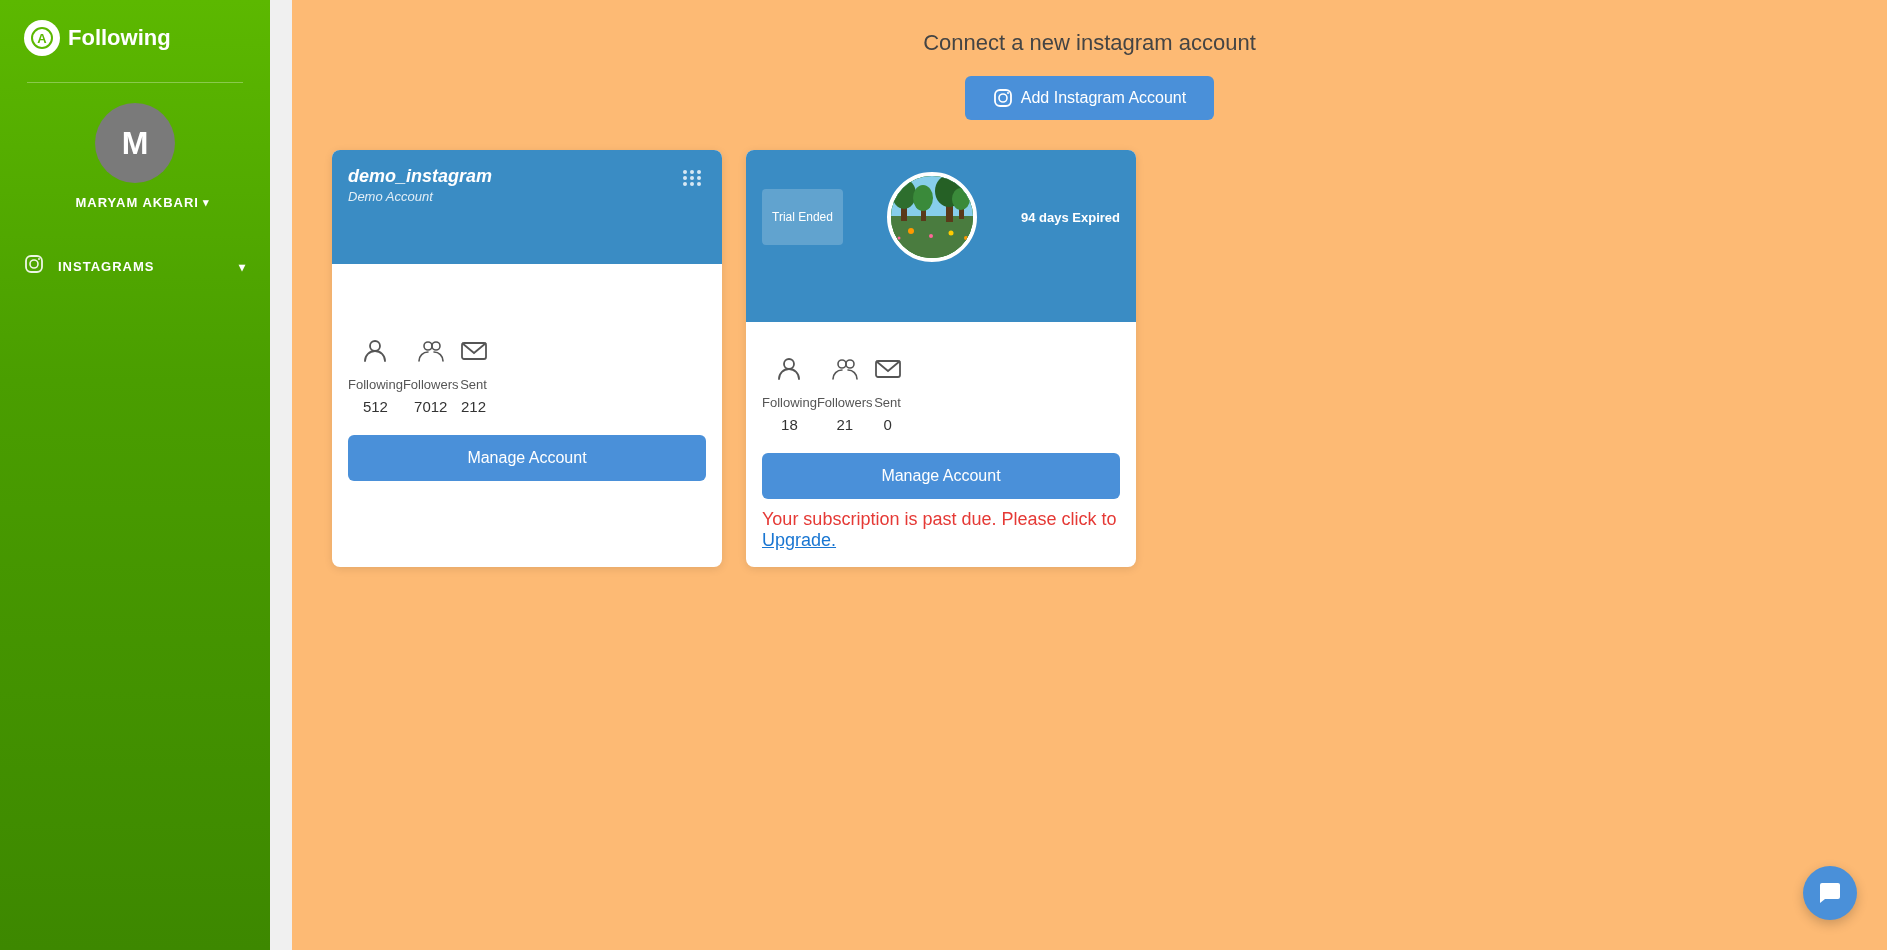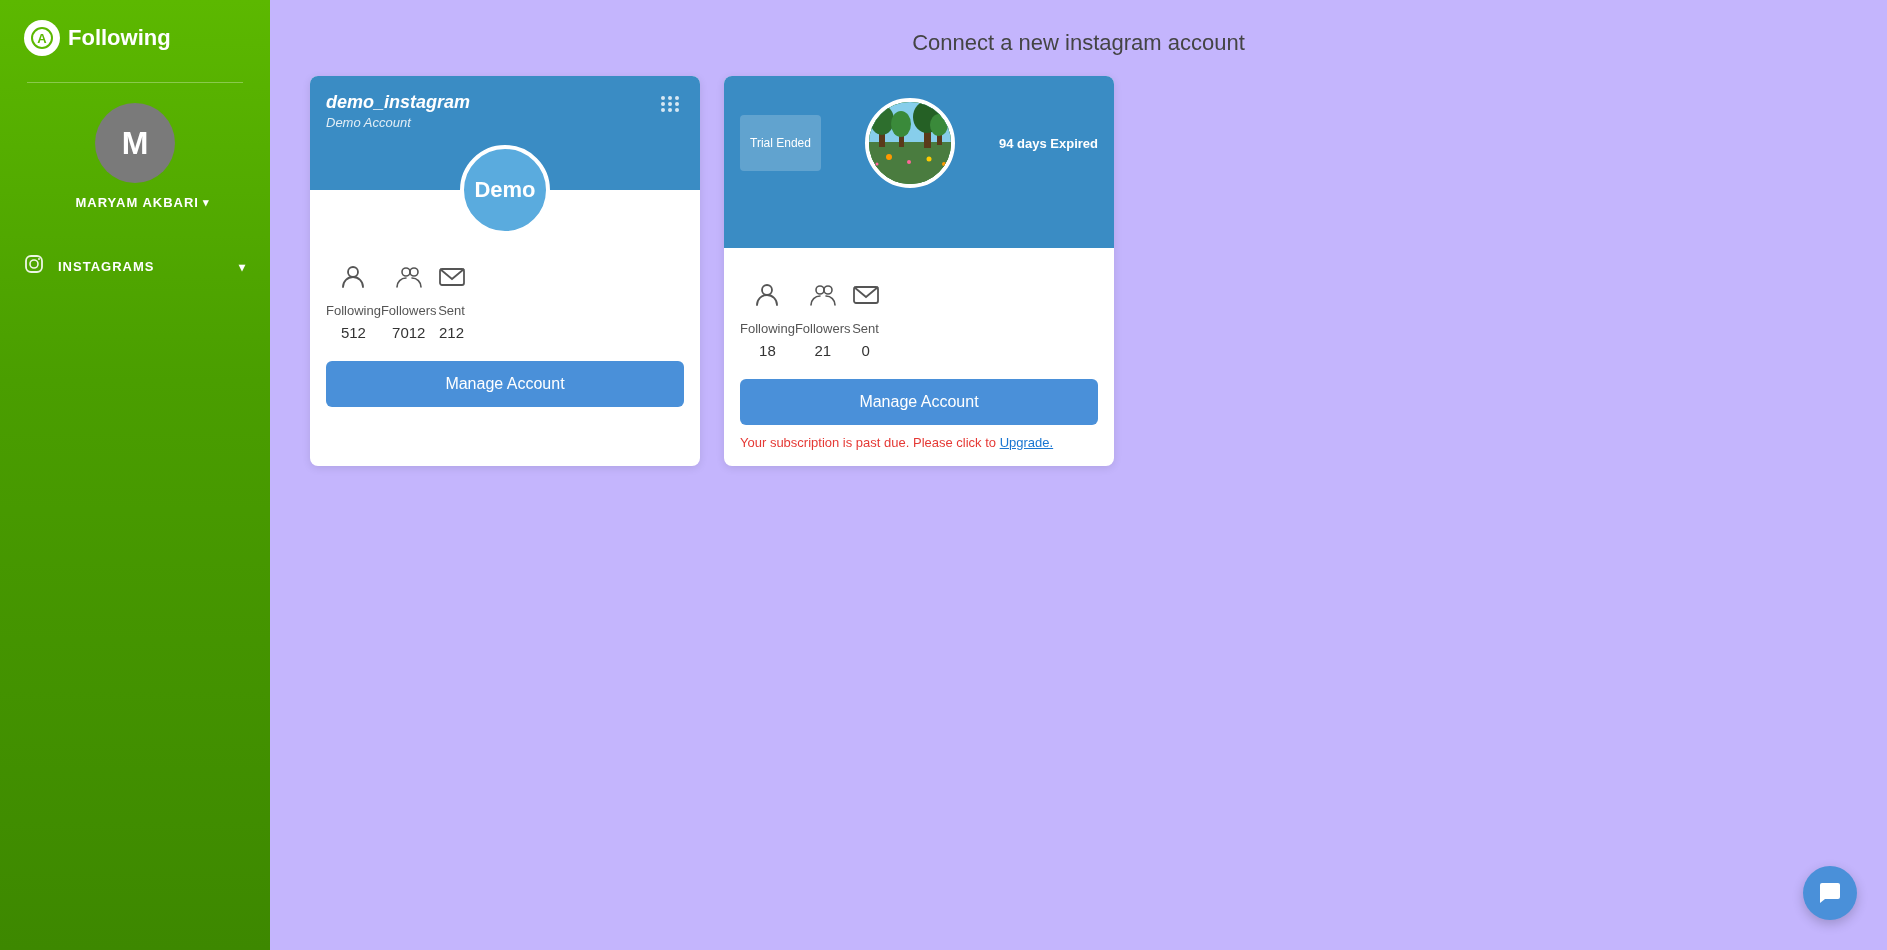--- a/index.html
+++ b/index.html
@@ -91,25 +91,26 @@
       opacity: 0.9;
     }
     .sidebar-nav-item .chevron {
       margin-left: auto;
       font-size: 12px;
     }
 
     
     .main {
       flex: 1;
-      background: #c4b5fd;
+      background: #fdba74;
       display: flex;
       flex-direction: column;
       padding: 30px 40px;
       overflow-y: auto;
+      margin-left: 22px;
     }
     .page-title {
       text-align: center;
       font-size: 22px;
       color: #444;
       margin-bottom: 20px;
       font-weight: 400;
     }
     .add-account-btn {
       display: flex;
@@ -258,21 +259,21 @@
       background: #4a90d9;
       color: white;
       border: none;
       border-radius: 6px;
       font-size: 16px;
       cursor: pointer;
       font-weight: 500;
     }
     .subscription-warning {
       margin-top: 10px;
-      font-size: 13px;
+      font-size: 18px;
       color: #e53935;
     }
     .subscription-warning .upgrade-link {
       color: #1976d2;
       cursor: pointer;
       text-decoration: underline;
     }
 
     
     .chat-btn {
@@ -328,45 +329,50 @@
       </span>
       <span>INSTAGRAMS</span>
       <span class="chevron">▾</span>
     </div>
   </nav>
 </div>
 
 <div class="main">
   <h2 class="page-title">Connect a new instagram account</h2>
 
+  <button class="add-account-btn">
+    <span>
+      <svg width="20" height="20" viewBox="0 0 20 20" fill="none" style="vertical-align:middle">
+        <rect x="2" y="2" width="16" height="16" rx="5" stroke="white" stroke-width="1.8"></rect>
+        <circle cx="10" cy="10" r="4" stroke="white" stroke-width="1.6"></circle>
+        <circle cx="15" cy="5" r="1" fill="white"></circle>
+      </svg>
+    </span>
+    <span>Add Instagram Account</span>
+  </button>
 
   <div class="cards-container">
 
     <div class="account-card">
       <div class="card-header">
         <div class="card-header-top">
           <div>
             <div class="card-account-name">demo_instagram</div>
             <div class="card-account-sub">Demo Account</div>
           </div>
           <div class="card-menu-icon">
             <div class="card-menu-dot"></div>
             <div class="card-menu-dot"></div>
             <div class="card-menu-dot"></div>
             <div class="card-menu-dot"></div>
             <div class="card-menu-dot"></div>
             <div class="card-menu-dot"></div>
             <div class="card-menu-dot"></div>
             <div class="card-menu-dot"></div>
             <div class="card-menu-dot"></div>
-          </div>
-        </div>
-        <div class="card-avatar-container">
-          <div class="card-avatar-demo">
-            <span>Demo</span>
           </div>
         </div>
       </div>
       <div class="card-body">
         <div class="card-stats">
           <div class="stat-item">
             <span class="stat-icon">
               <svg width="30" height="30" viewBox="0 0 30 30" fill="none">
                 <circle cx="15" cy="10" r="5" stroke="#555" stroke-width="1.8"></circle>
                 <path d="M5 25c0-5.523 4.477-10 10-10s10 4.477 10 10" stroke="#555" stroke-width="1.8" stroke-linecap="round"></path>

